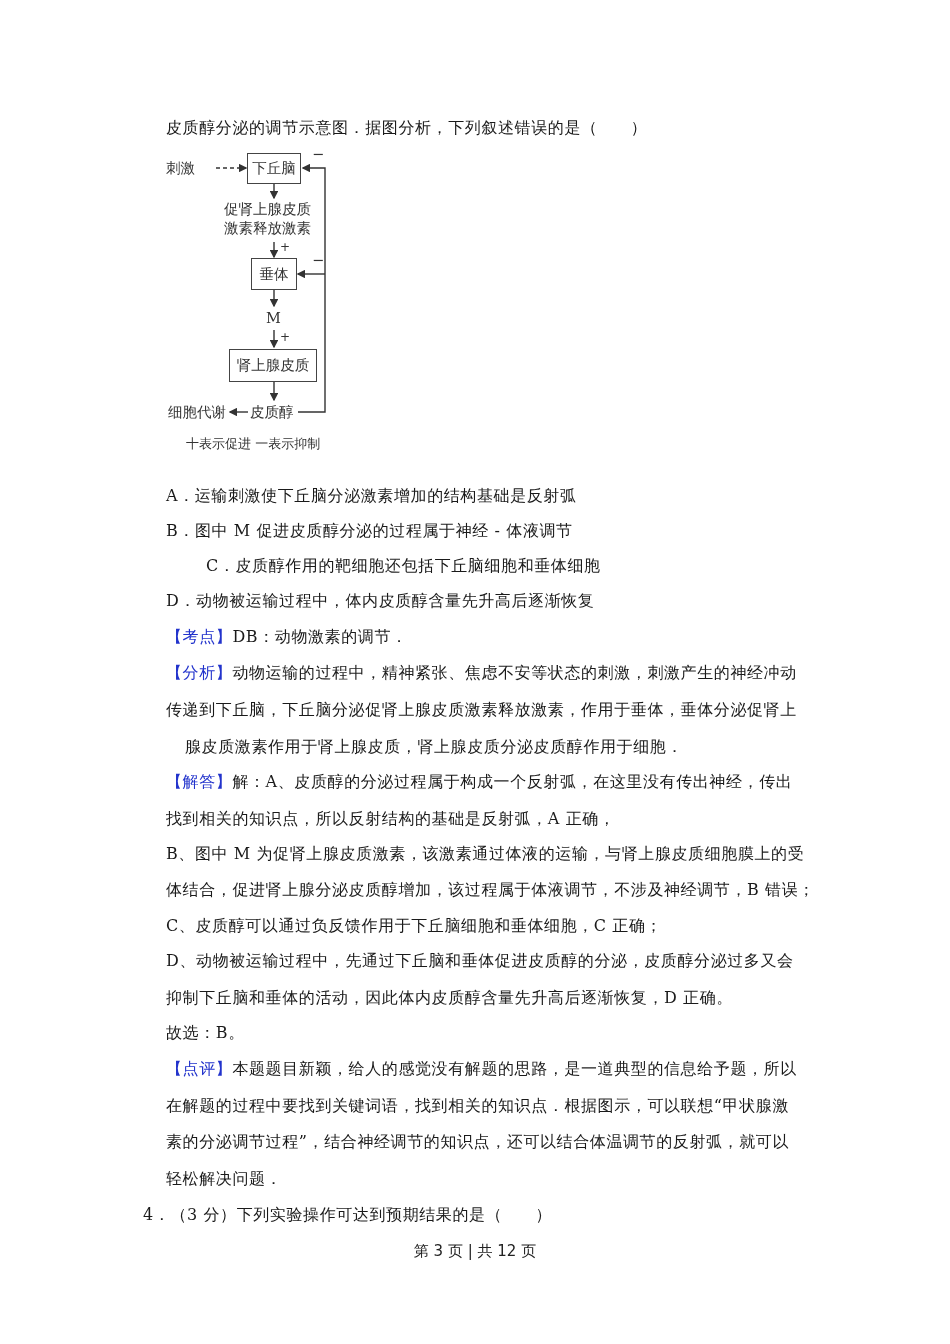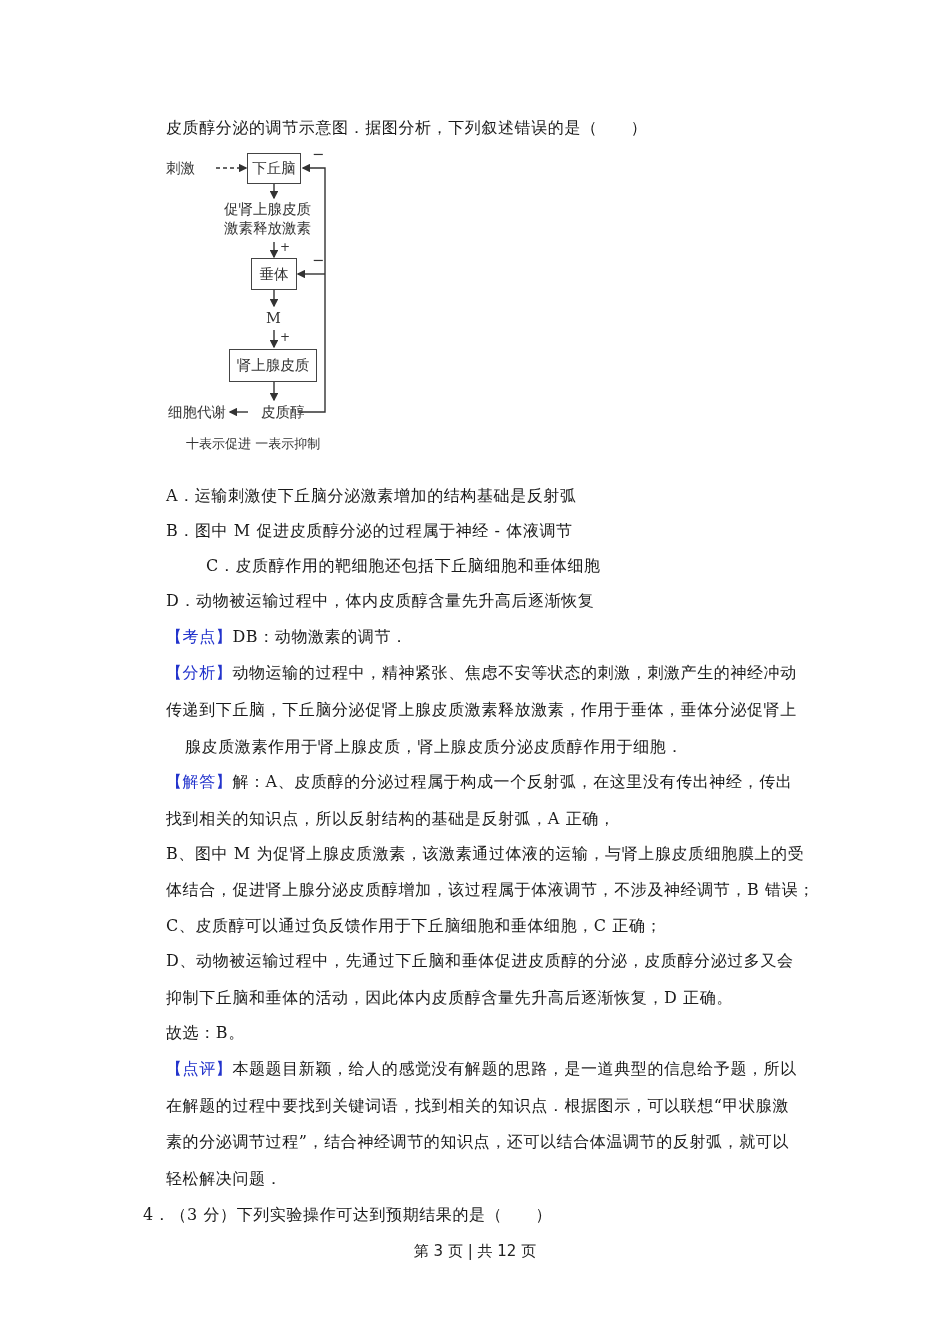--- a/index.html
+++ b/index.html
@@ -64,21 +64,21 @@
   <div class="dlabel" style="left:152px; top:112px;">−</div>
 
   <div class="dlabel" style="left:106px; top:170px; font-family:'DejaVu Serif',serif;">M</div>
   <div class="dlabel" style="left:120px; top:190px; font-size:12px;">+</div>
 
   <div class="box" style="left:69px; top:209px; width:86px; height:31px;">
     <span class="dlabel" style="position:static;">肾上腺皮质</span>
   </div>
 
   <div class="dlabel" style="left:8px; top:263px;">细胞代谢</div>
-  <div class="dlabel" style="left:90px; top:263px;margin-left:11px;">皮质醇</div>
+  <div class="dlabel" style="left:90px; top:263px;">皮质醇</div>
 
   <div class="dlabel" style="left:26px; top:295px; font-size:13px;">十表示促进  一表示抑制</div>
 </div>
 
 <div>
   <div class="line" style="top:486px;"><span>A．</span><span>运输刺激使下丘脑分泌激素增加的结构基础是反射弧</span></div>
   <div class="line" style="top:521px;"><span>B．</span><span>图中 M 促进皮质醇分泌的过程属于神经 - 体液调节</span></div>
   <div class="line" style="top:556px;margin-left:40px;"><span>C．</span><span>皮质醇作用的靶细胞还包括下丘脑细胞和垂体细胞</span></div>
   <div class="line" style="top:591px;"><span>D．</span><span>动物被运输过程中，体内皮质醇含量先升高后逐渐恢复</span></div>
 </div>

